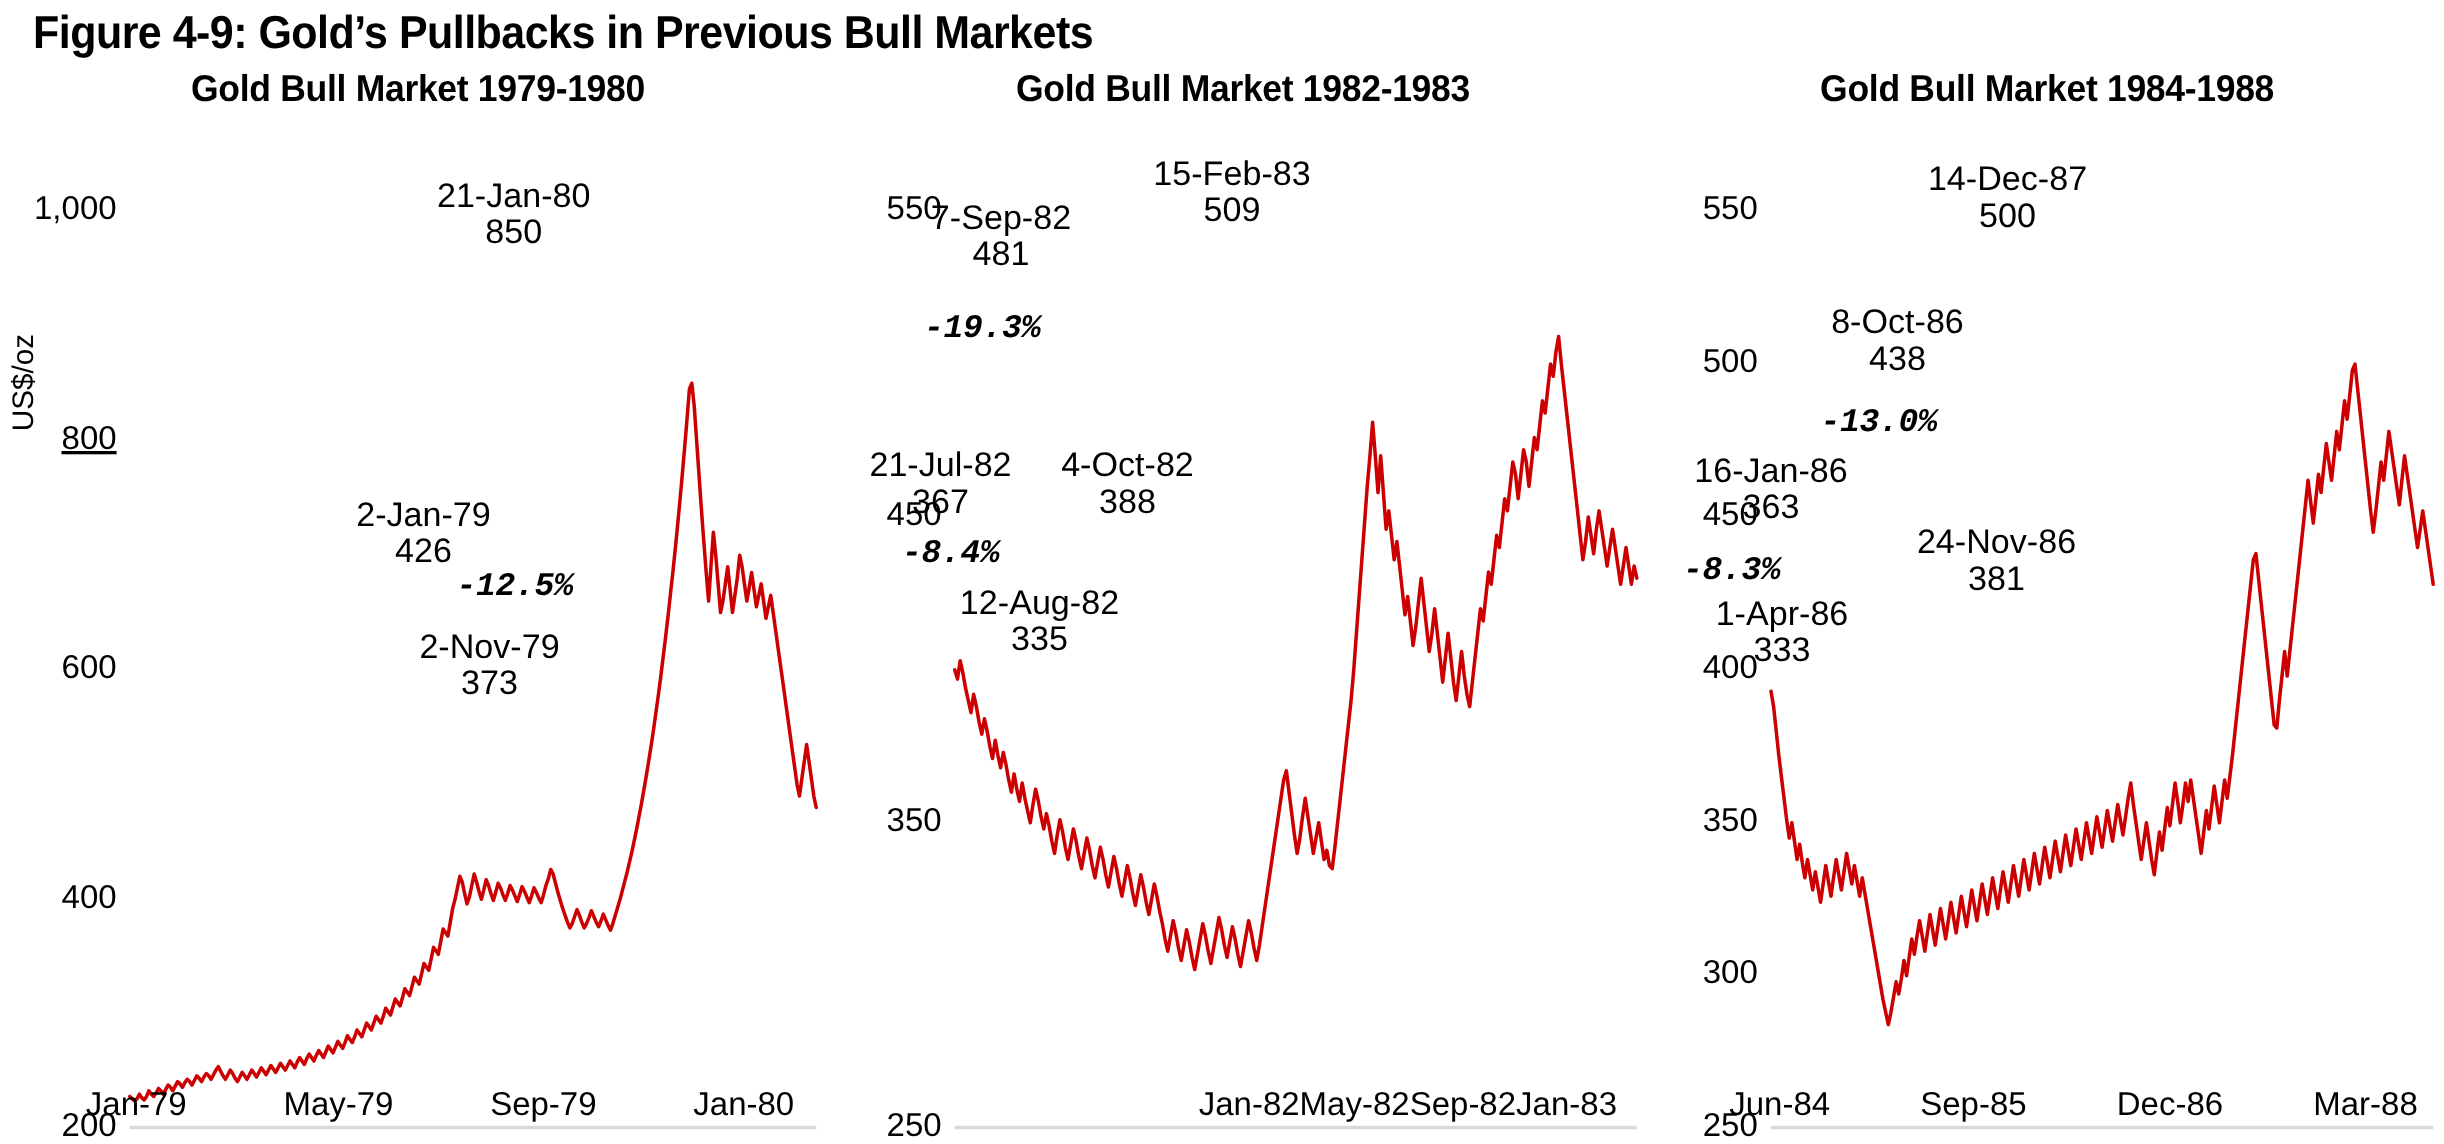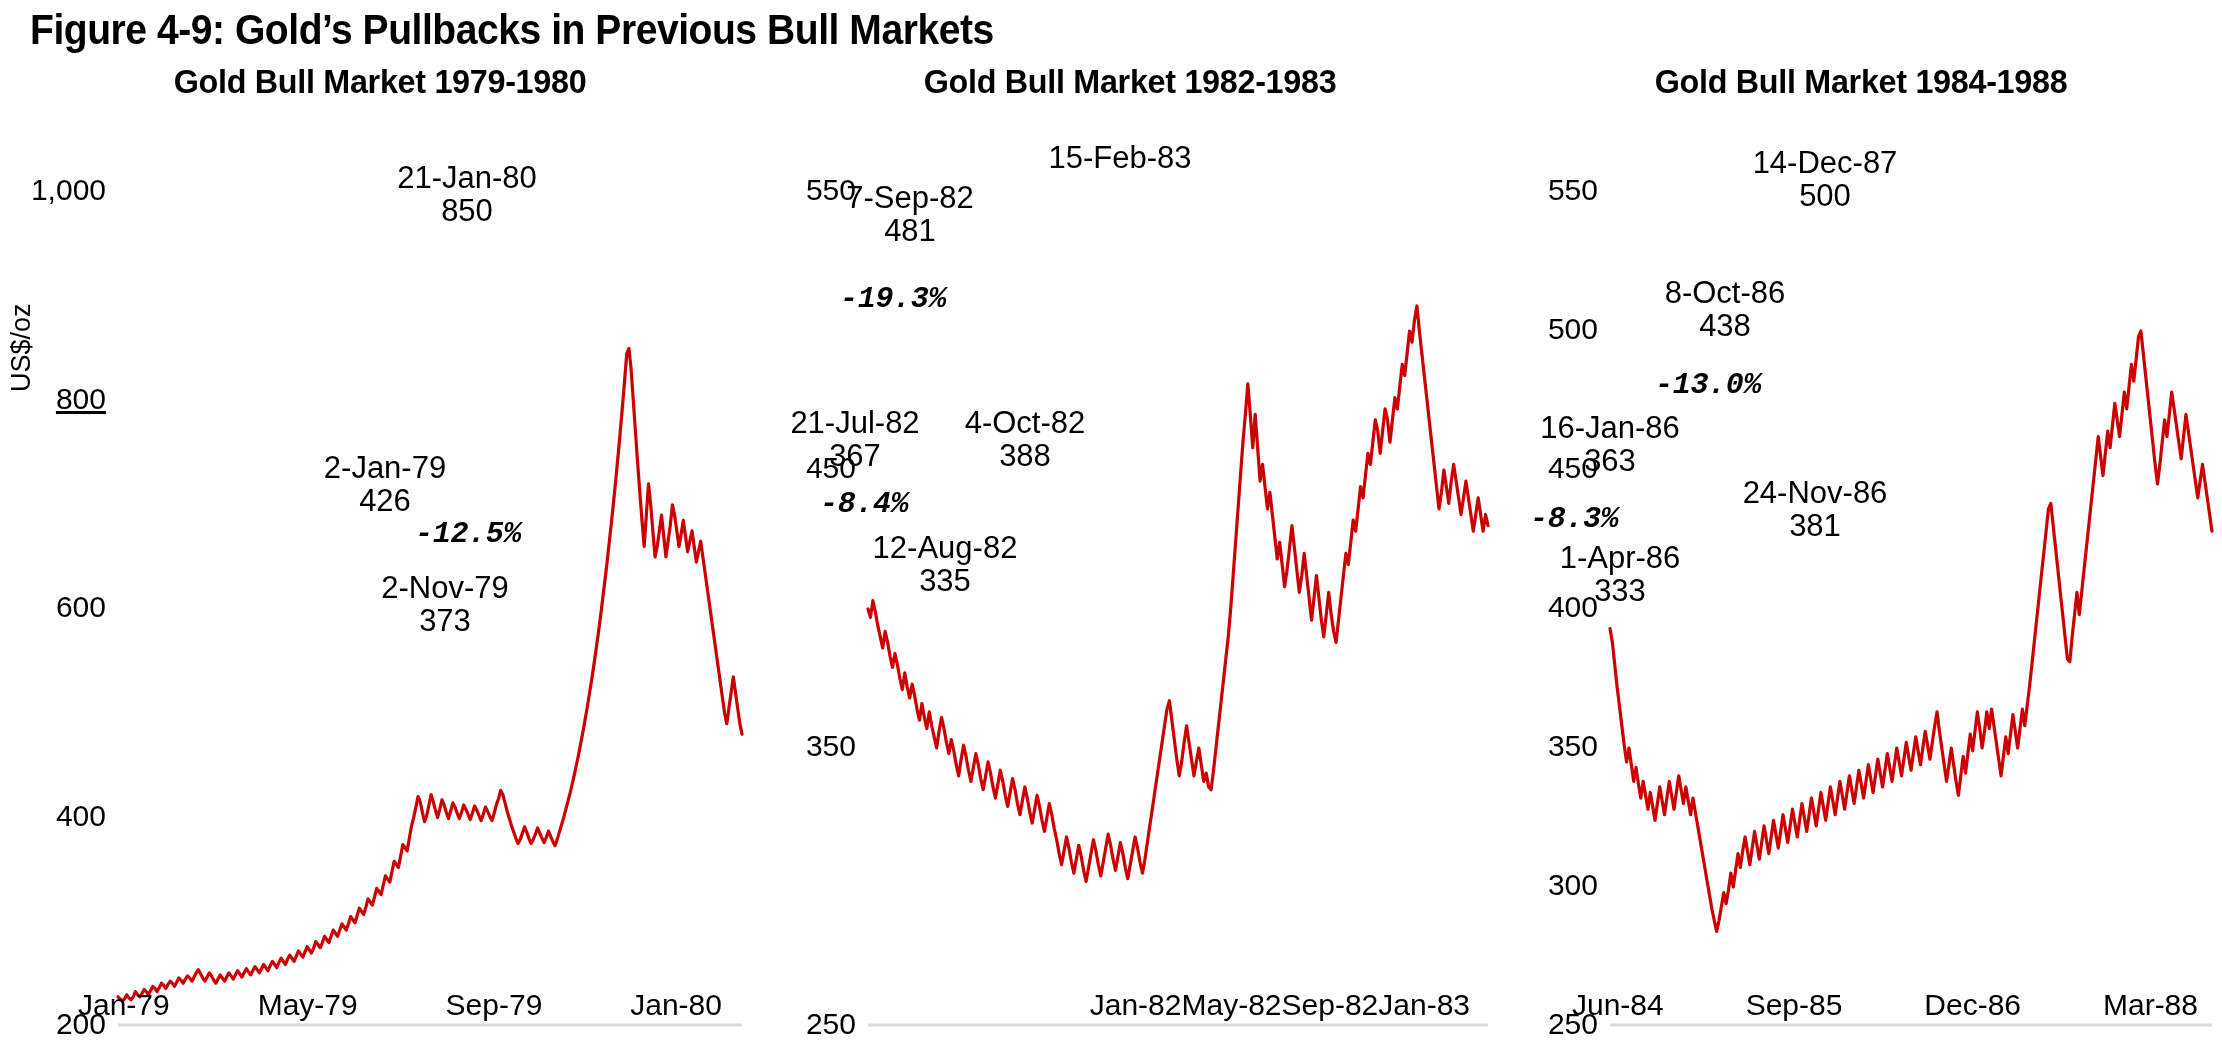--- a/index.html
+++ b/index.html
@@ -110,21 +110,21 @@
     <div class="plot">
         <div class="ytick" style="right: 644px; top: 113px;">550</div>
         <div class="ytick" style="right: 644px; top: 391px;">450</div>
         <div class="ytick" style="right: 644px; top: 669px;">350</div>
         <div class="ytick" style="right: 644px; top: 947px;">250</div>
         <svg width="740" height="978" style="position: absolute; left: 0px; top: 0px;">
           <line x1="108" x2="728" y1="963" y2="963" stroke="#D9D9D9" stroke-width="3"></line>
           <path d="M108.00 547.00 L110.45 555.34 L112.90 538.66 L115.35 549.78 L117.80 563.68 L120.25 574.80 L122.70 585.92 L125.15 569.24 L127.60 580.36 L130.06 594.26 L132.51 605.38 L134.96 591.48 L137.41 602.60 L139.86 616.50 L142.31 627.62 L144.76 610.94 L147.21 624.84 L149.66 635.96 L152.11 622.06 L154.56 633.18 L157.01 647.08 L159.46 658.20 L161.91 641.52 L164.36 655.42 L166.81 666.54 L169.26 649.86 L171.72 663.76 L174.17 674.88 L176.62 686.00 L179.07 669.32 L181.52 655.42 L183.97 666.54 L186.42 680.44 L188.87 691.56 L191.32 677.66 L193.77 688.78 L196.22 702.68 L198.67 713.80 L201.12 697.12 L203.57 683.22 L206.02 694.34 L208.47 708.24 L210.92 719.36 L213.38 705.46 L215.83 691.56 L218.28 702.68 L220.73 716.58 L223.18 727.70 L225.63 713.80 L228.08 699.90 L230.53 711.02 L232.98 724.92 L235.43 736.04 L237.88 722.14 L240.33 708.24 L242.78 719.36 L245.23 733.26 L247.68 744.38 L250.13 730.48 L252.58 716.58 L255.04 727.70 L257.49 741.60 L259.94 752.72 L262.39 738.82 L264.84 724.92 L267.29 736.04 L269.74 749.94 L272.19 761.06 L274.64 747.16 L277.09 733.26 L279.54 744.38 L281.99 758.28 L284.44 769.40 L286.89 755.50 L289.34 741.60 L291.79 752.72 L294.25 766.62 L296.70 777.74 L299.15 791.64 L301.60 802.76 L304.05 788.86 L306.50 774.96 L308.95 786.08 L311.40 799.98 L313.85 811.10 L316.30 797.20 L318.75 783.30 L321.20 794.42 L323.65 808.32 L326.10 819.44 L328.55 805.54 L331.00 791.64 L333.45 777.74 L335.91 788.86 L338.36 802.76 L340.81 813.88 L343.26 799.98 L345.71 786.08 L348.16 772.18 L350.61 783.30 L353.06 797.20 L355.51 808.32 L357.96 794.42 L360.41 780.52 L362.86 791.64 L365.31 805.54 L367.76 816.66 L370.21 802.76 L372.66 788.86 L375.11 774.96 L377.57 786.08 L380.02 799.98 L382.47 811.10 L384.92 797.20 L387.37 780.52 L389.82 763.84 L392.27 747.16 L394.72 730.48 L397.17 713.80 L399.62 697.12 L402.07 680.44 L404.52 663.76 L406.97 647.08 L409.42 638.74 L411.87 658.20 L414.32 677.66 L416.77 697.12 L419.23 713.80 L421.68 699.90 L424.13 680.44 L426.58 663.76 L429.03 680.44 L431.48 697.12 L433.93 713.80 L436.38 699.90 L438.83 686.00 L441.28 702.68 L443.73 719.36 L446.18 711.02 L448.63 724.92 L451.08 727.70 L453.53 708.24 L455.98 686.00 L458.43 663.76 L460.89 641.52 L463.34 619.28 L465.79 597.04 L468.24 574.80 L470.69 547.00 L473.14 513.64 L475.59 480.28 L478.04 446.92 L480.49 413.56 L482.94 380.20 L485.39 352.40 L487.84 321.82 L490.29 352.40 L492.74 385.76 L495.19 352.40 L497.64 385.76 L500.09 419.12 L502.55 402.44 L505.00 424.68 L507.45 446.92 L509.90 430.24 L512.35 452.48 L514.80 474.72 L517.25 496.96 L519.70 480.28 L522.15 502.52 L524.60 524.76 L527.05 508.08 L529.50 485.84 L531.95 463.60 L534.40 485.84 L536.85 508.08 L539.30 530.32 L541.75 513.64 L544.21 491.40 L546.66 513.64 L549.11 535.88 L551.56 558.12 L554.01 535.88 L556.46 513.64 L558.91 535.88 L561.36 558.12 L563.81 574.80 L566.26 552.56 L568.71 530.32 L571.16 552.56 L573.61 569.24 L576.06 580.36 L578.51 558.12 L580.96 535.88 L583.42 513.64 L585.87 491.40 L588.32 502.52 L590.77 480.28 L593.22 458.04 L595.67 469.16 L598.12 446.92 L600.57 424.68 L603.02 435.80 L605.47 413.56 L607.92 391.32 L610.37 402.44 L612.82 380.20 L615.27 357.96 L617.72 369.08 L620.17 391.32 L622.62 369.08 L625.08 346.84 L627.53 357.96 L629.98 380.20 L632.43 357.96 L634.88 335.72 L637.33 346.84 L639.78 324.60 L642.23 302.36 L644.68 313.48 L647.13 291.24 L649.58 269.00 L652.03 280.12 L654.48 257.88 L656.93 243.98 L659.38 269.00 L661.83 291.24 L664.28 313.48 L666.74 335.72 L669.19 357.96 L671.64 380.20 L674.09 402.44 L676.54 424.68 L678.99 446.92 L681.44 430.24 L683.89 408.00 L686.34 424.68 L688.79 441.36 L691.24 419.12 L693.69 402.44 L696.14 419.12 L698.59 435.80 L701.04 452.48 L703.49 435.80 L705.94 419.12 L708.40 435.80 L710.85 452.48 L713.30 469.16 L715.75 452.48 L718.20 435.80 L720.65 452.48 L723.10 469.16 L725.55 452.48 L728.00 463.60 " fill="none" stroke="#CC0000" stroke-width="3.2" stroke-linejoin="round" stroke-linecap="round"></path>
         </svg>
         <div class="anno" style="left: -10px; top: 120px; width: 320px;"><span>7-Sep-82</span><span class="l2">481</span></div>
-        <div class="anno" style="left: 200px; top: 80px; width: 320px;"><span>15-Feb-83</span></div>
+        <div class="anno" style="left: 200px; top: 80px; width: 320px;"><span>15-Feb-83</span><span class="l2">509</span></div>
         <div class="anno" style="left: -65px; top: 345px; width: 320px;"><span>21-Jul-82</span><span class="l2">367</span></div>
         <div class="anno" style="left: 25px; top: 470px; width: 320px;"><span>12-Aug-82</span><span class="l2">335</span></div>
         <div class="anno" style="left: 105px; top: 345px; width: 320px;"><span>4-Oct-82</span><span class="l2">388</span></div>
         <div class="pct" style="left: 60px; top: 425px;">-8.4%</div>
         <div class="pct" style="left: 80px; top: 220px;">-19.3%</div>
       </div>
   <div class="xaxis">
         <div class="xtick">Jan-82</div>
         <div class="xtick">May-82</div>
         <div class="xtick">Sep-82</div>

